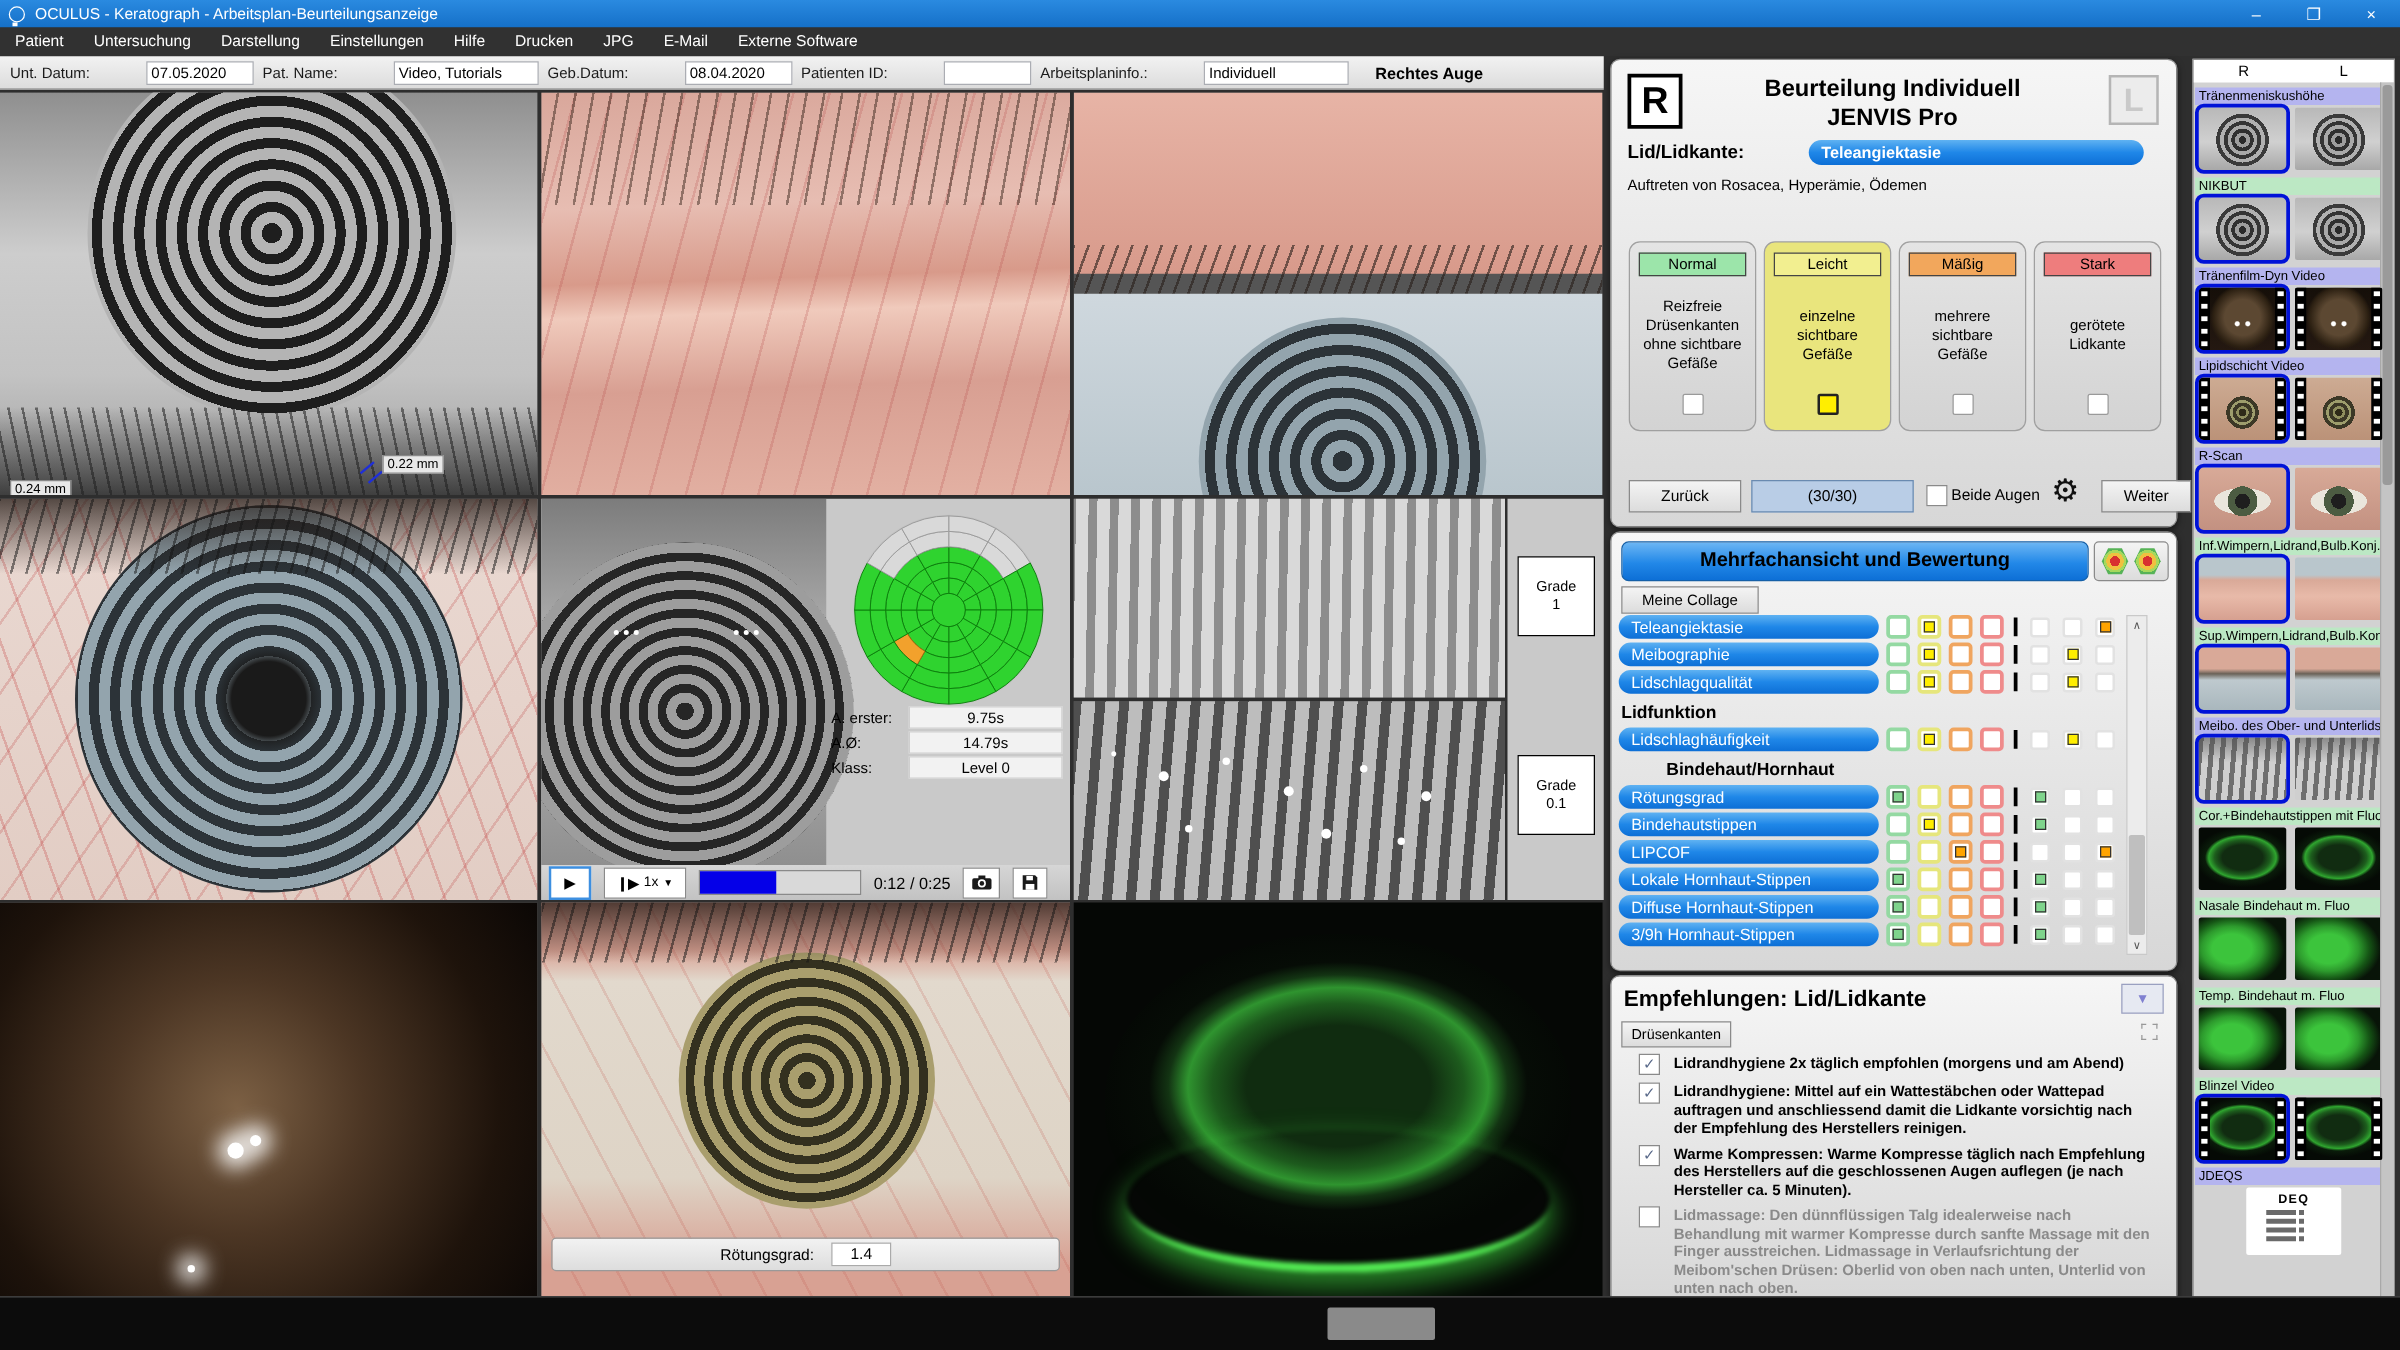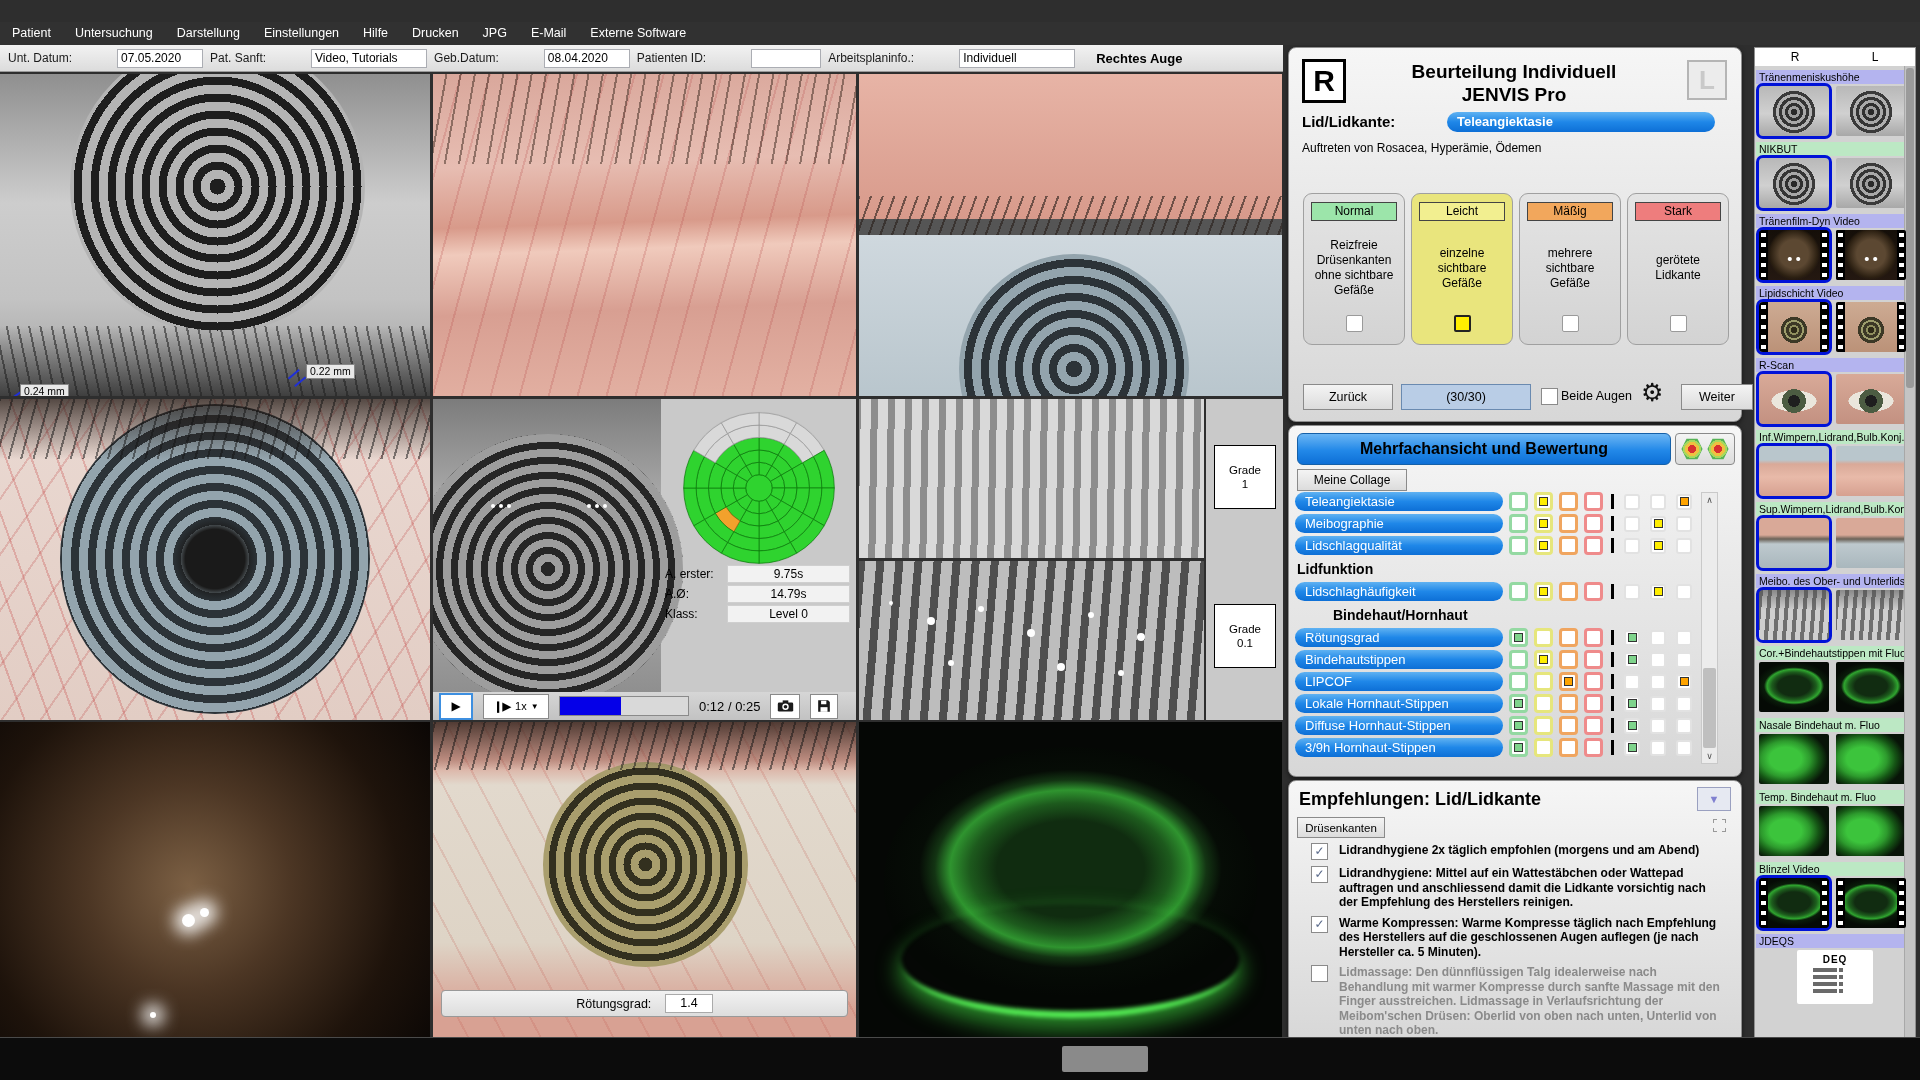--- a/index.html
+++ b/index.html
@@ -160,53 +160,62 @@
      repeating-linear-gradient(90deg, rgba(0,0,0,0) 0 26px, #6a6a6a 26px 30px, rgba(0,0,0,0) 30px 33px);}
   .scroll-track{position:absolute;background:#c4c4c4;border-left:1px solid #a8a8a8;}
   .scroll-thumbv{position:absolute;left:1px;right:1px;background:#9a9a9a;border-radius:3px;}
   .bottombar{position:absolute;left:0;top:1037px;width:1920px;height:43px;background:#0c0c0c;border-top:1px solid #4a4a4a;}
 </style>
 </head>
 <body>
 
 <div class="app">
 
+  <div class="titlebar">
+    <div class="app-icon"></div>
+    <div class="t-text">OCULUS - Keratograph - Arbeitsplan-Beurteilungsanzeige</div>
+    <div class="winbtns">
+      <div class="winbtn">–</div>
+      <div class="winbtn">❐</div>
+      <div class="winbtn close">×</div>
+    </div>
+  </div>
 
   <div class="menubar" id="menubar">
       <div class="menu-item">Patient</div>
       <div class="menu-item">Untersuchung</div>
       <div class="menu-item">Darstellung</div>
       <div class="menu-item">Einstellungen</div>
       <div class="menu-item">Hilfe</div>
       <div class="menu-item">Drucken</div>
       <div class="menu-item">JPG</div>
       <div class="menu-item">E-Mail</div>
       <div class="menu-item">Externe Software</div>
     </div>
 
   <div class="toolbar" id="toolbar">
       <span class="tb-label">Unt. Datum:</span>
       <span class="tb-field" style="width: 78px;">07.05.2020</span>
-      <span class="tb-label">Pat. Sanft:</span>
+      <span class="tb-label">Pat. Name:</span>
       <span class="tb-field" style="width: 108px;">Video, Tutorials</span>
       <span class="tb-label">Geb.Datum:</span>
       <span class="tb-field" style="width: 78px;">08.04.2020</span>
       <span class="tb-label">Patienten ID:</span>
       <span class="tb-field" style="width: 62px;"></span>
       <span class="tb-label">Arbeitsplaninfo.:</span>
       <span class="tb-field" style="width: 108px;">Individuell</span>
       <span class="tb-eye">Rechtes Auge</span>
     </div>
 
   <div class="cell" style="left:0;top:74px;width:430px;height:322px">
     <div style="inset:0;background:linear-gradient(180deg,#8f8f8f,#cdcdcd 40%,#c3c3c3 70%,#9c9c9c)"></div>
     <div class="rings gray" style="left:70px;top:-35px;width:295px;height:295px"></div>
     <div class="lash-bottom"></div>
     <div class="tick" style="left:14px;top:318px;transform:rotate(-35deg)"></div>
-    <div class="meas-label" style="left:20px;top:310px">0.24 mm</div>
+    <div class="meas-label" style="left:8px;top:310px">0.24 mm</div>
     <div class="tick" style="left:290px;top:298px;transform:rotate(-40deg)"></div>
     <div class="meas-label" style="left:306px;top:290px">0.22 mm</div>
 
   </div>
 
   <div class="cell" style="left:433px;top:74px;width:423px;height:322px">
     <div style="inset:0;background:linear-gradient(178deg,#d9a79b 0%,#e7bdb2 28%,#d89a8a 46%,#f0cabc 54%,#d89f92 72%,#e3b1a3 100%)"></div>
     <div style="inset:0;background:repeating-linear-gradient(105deg, rgba(0,0,0,0) 0 26px, rgba(180,70,70,.22) 26px 28px)"></div>
     <div style="left:0;right:0;top:0;height:90px;background:repeating-linear-gradient(-80deg, rgba(0,0,0,0) 0 12px, rgba(60,40,30,.5) 12px 14px)"></div>
   </div>

